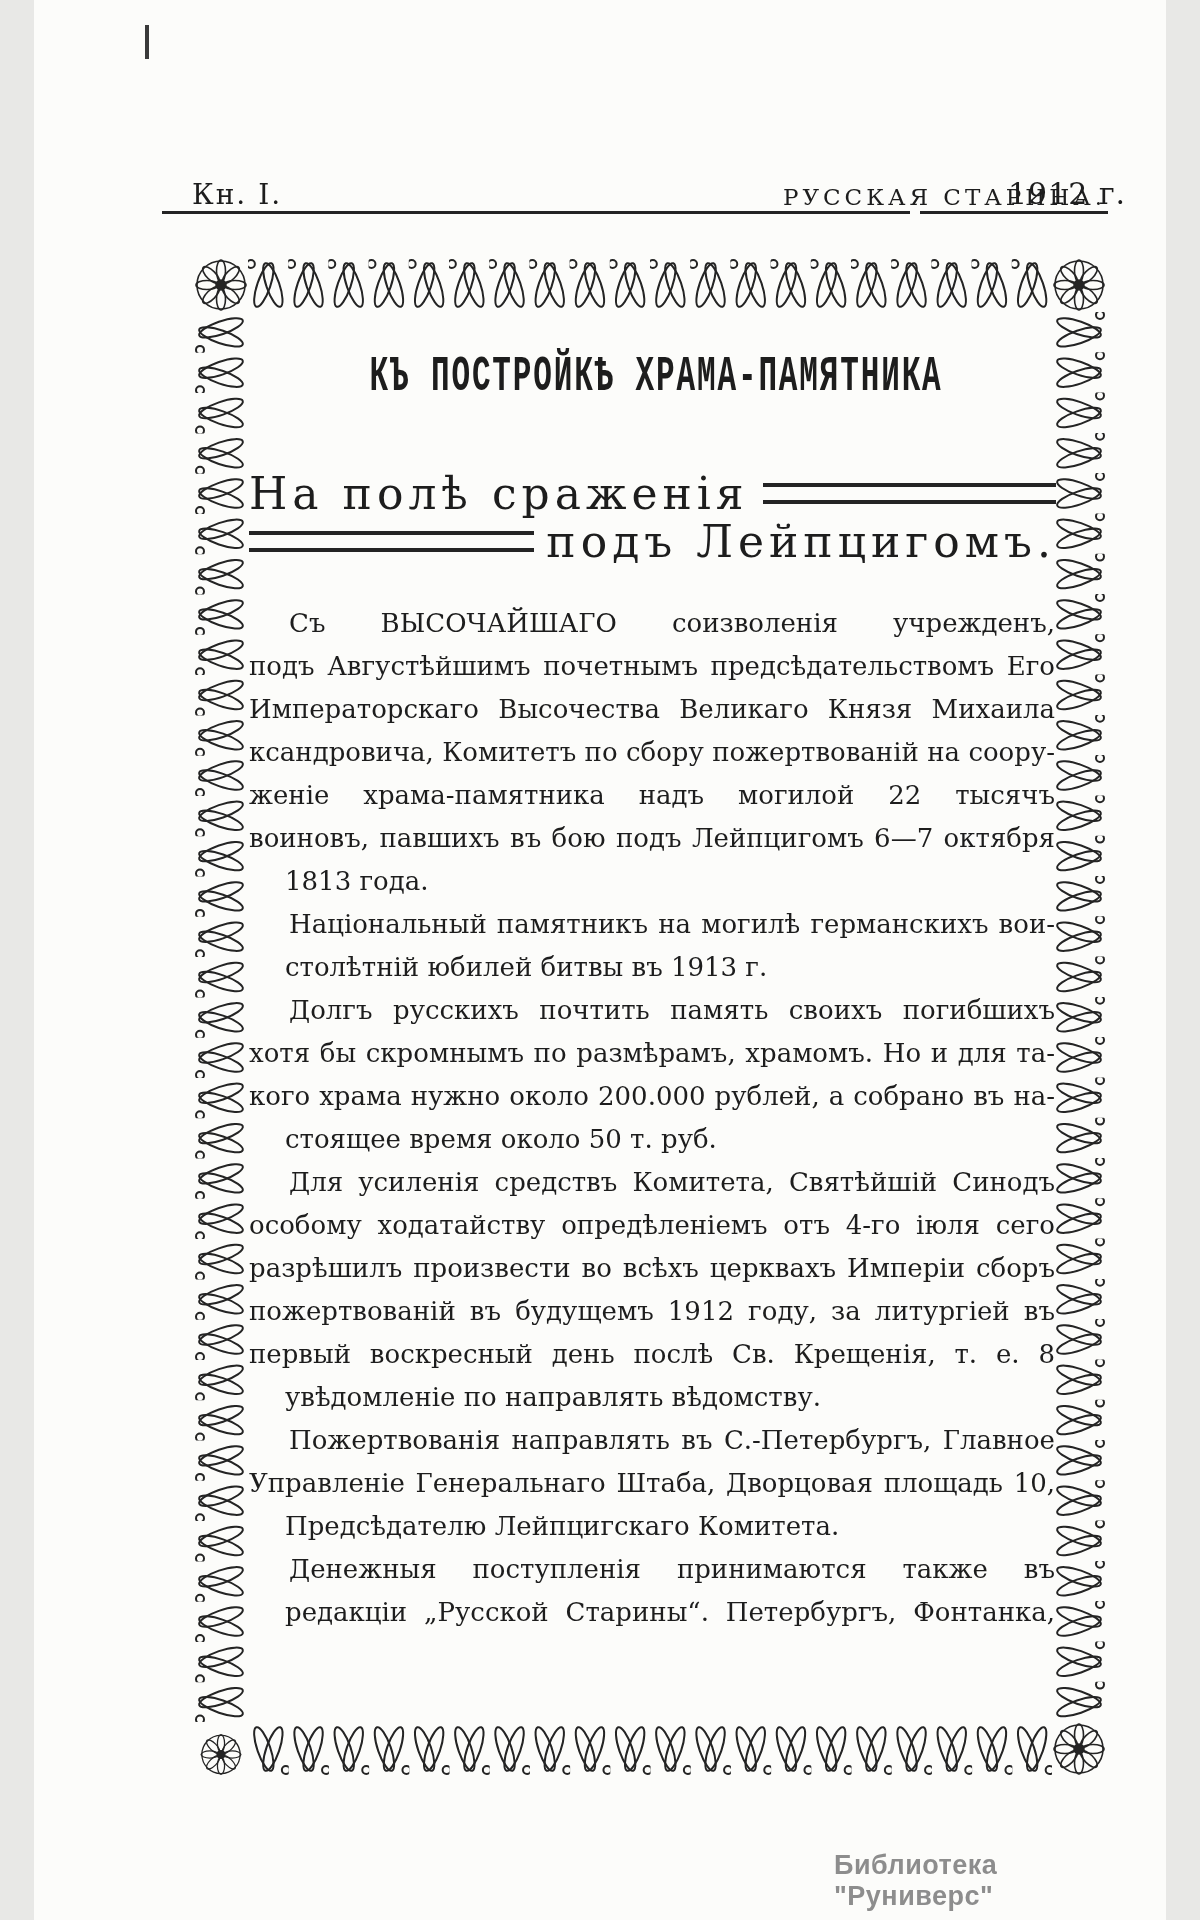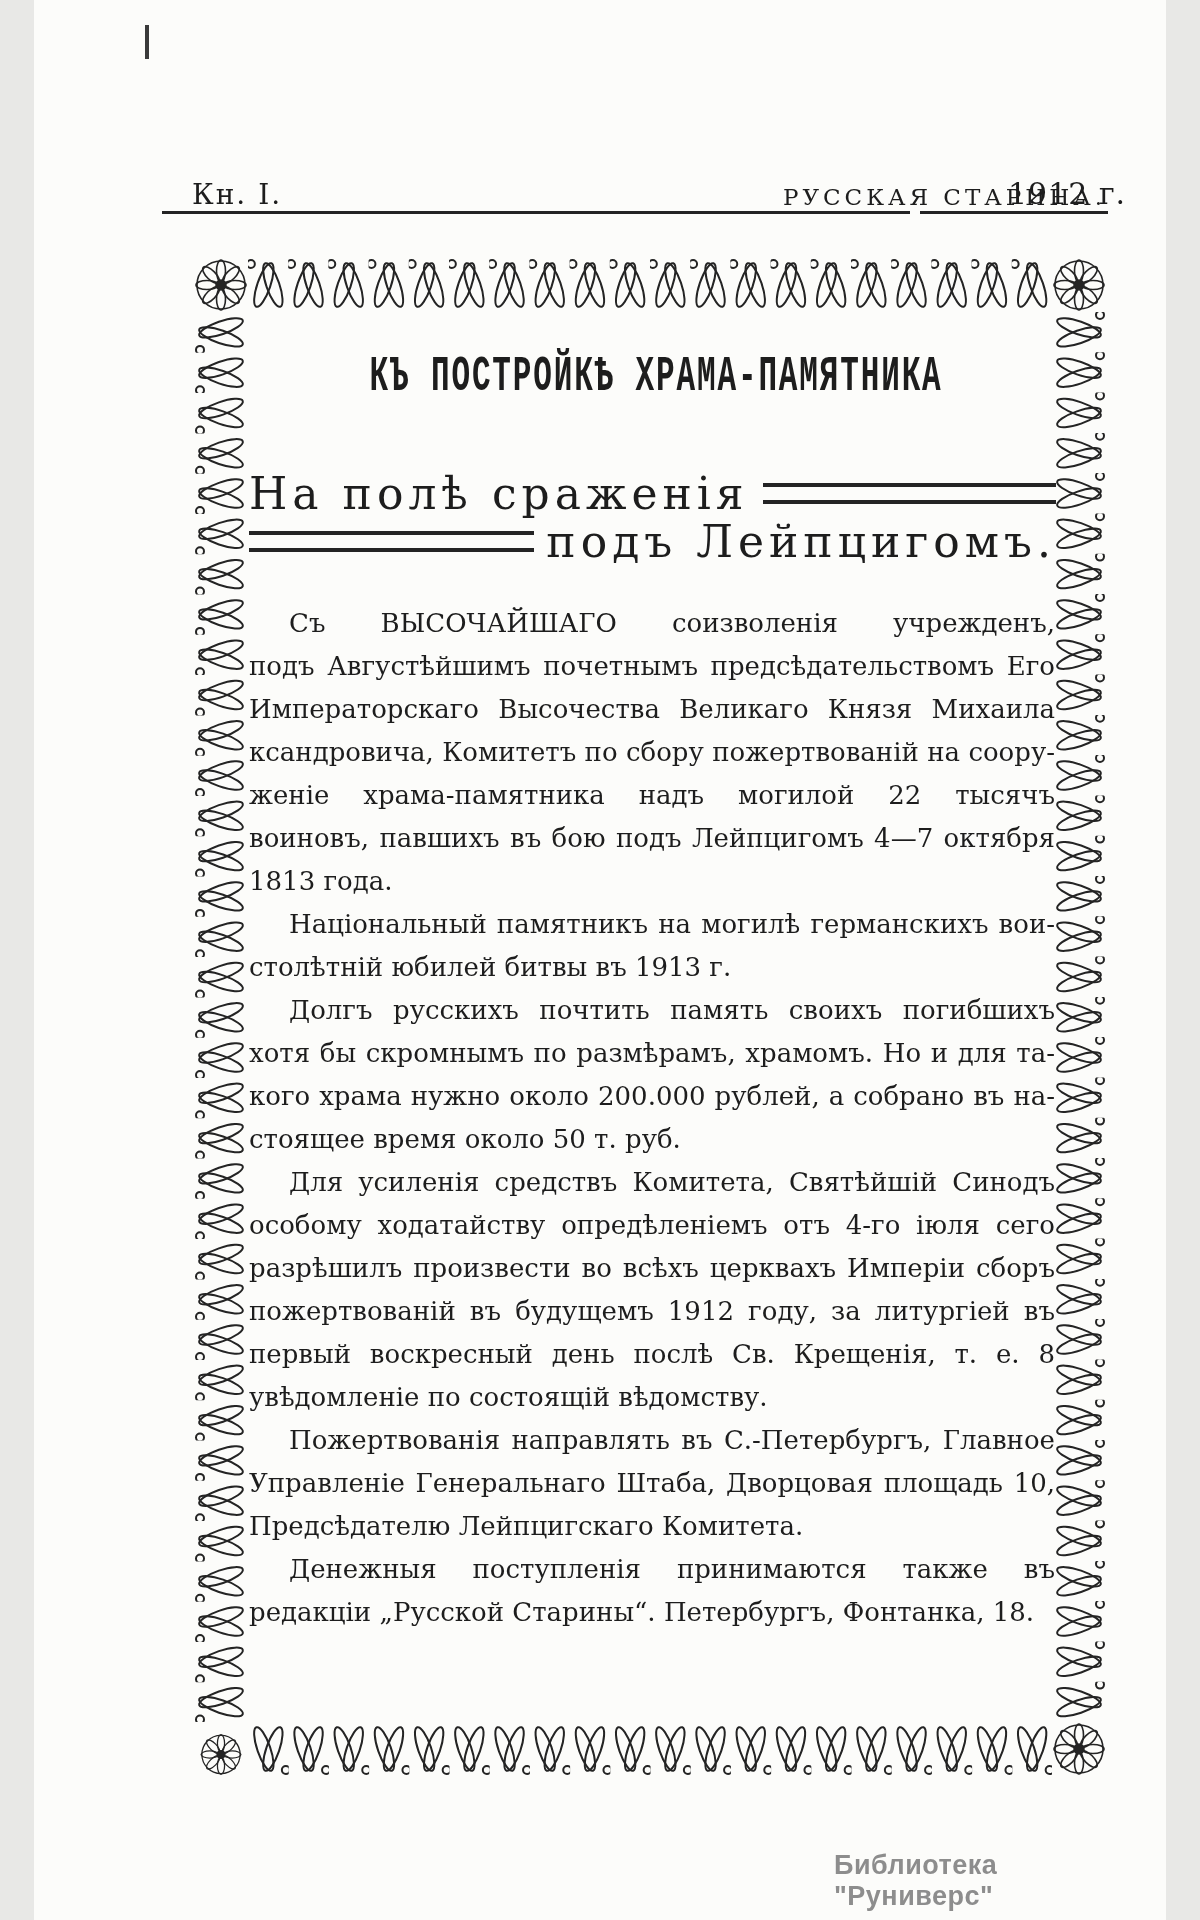--- a/index.html
+++ b/index.html
@@ -39,21 +39,21 @@
   .title-row .ttxt{font-size:44px;letter-spacing:5px;white-space:nowrap;}
   .dbl{border-top:4px solid #242424;border-bottom:4px solid #242424;height:13px;}
   .t2 .dbl{flex:1;margin-left:14px;}
   .t3 .dbl{width:372px;margin-right:12px;}
 
   
   .body-col{position:absolute;left:215px;top:602px;width:806px;
     font-size:26px;line-height:43px;}
   .bl{text-align:justify;text-align-last:justify;height:43px;overflow:hidden;white-space:normal;}
   .bl.first{text-indent:40px;}
-  .bl.end{text-align-last:left;}
+  .bl.end{text-align-last:left;margin-left:36px;}
 
   
   .watermark{position:absolute;left:800px;top:1850px;width:320px;
     font-family:"Liberation Sans", sans-serif;font-weight:bold;
     font-size:27px;color:#8d8d8d;letter-spacing:0.5px;}
 </style>
 </head>
 <body>
 
 <svg width="0" height="0" style="position:absolute" aria-hidden="true">
@@ -246,34 +246,34 @@
     <div class="dbl"></div>
     <span class="ttxt">подъ Лейпцигомъ.</span>
   </div>
 
   <div class="body-col">
       <div class="bl first">Съ ВЫСОЧАЙШАГО соизволенія учрежденъ, состоящій</div>
       <div class="bl">подъ Августѣйшимъ почетнымъ предсѣдательствомъ Его</div>
       <div class="bl">Императорскаго Высочества Великаго Князя Михаила Але-</div>
       <div class="bl">ксандровича, Комитетъ по сбору пожертвованій на соору-</div>
       <div class="bl">женіе храма-памятника надъ могилой 22 тысячъ русскихъ</div>
-      <div class="bl">воиновъ, павшихъ въ бою подъ Лейпцигомъ 4—7 октября</div>
+      <div class="bl">воиновъ, павшихъ въ бою подъ Лейпцигомъ 6—7 октября</div>
       <div class="bl end">1813 года.</div>
       <div class="bl first">Національный памятникъ на могилѣ германскихъ вои-</div>
       <div class="bl end">столѣтній юбилей битвы въ 1913 г.</div>
       <div class="bl first">Долгъ русскихъ почтить память своихъ погибшихъ</div>
       <div class="bl">хотя бы скромнымъ по размѣрамъ, храмомъ. Но и для та-</div>
       <div class="bl">кого храма нужно около 200.000 рублей, а собрано въ на-</div>
       <div class="bl end">стоящее время около 50 т. руб.</div>
       <div class="bl first">Для усиленія средствъ Комитета, Святѣйшій Синодъ по</div>
       <div class="bl">особому ходатайству опредѣленіемъ отъ 4-го іюля сего года</div>
       <div class="bl">разрѣшилъ произвести во всѣхъ церквахъ Имперіи сборъ</div>
       <div class="bl">пожертвованій въ будущемъ 1912 году, за литургіей въ</div>
       <div class="bl">первый воскресный день послѣ Св. Крещенія, т. е. 8 января.</div>
-      <div class="bl end">увѣдомленіе по состоящій вѣдомству.</div>
+      <div class="bl end">увѣдомленіе по направлять вѣдомству.</div>
       <div class="bl first">Пожертвованія направлять въ С.-Петербургъ, Главное</div>
       <div class="bl">Управленіе Генеральнаго Штаба, Дворцовая площадь 10,</div>
       <div class="bl end">Предсѣдателю Лейпцигскаго Комитета.</div>
       <div class="bl first">Денежныя поступленія принимаются также въ конторѣ</div>
       <div class="bl end">редакціи „Русской Старины“. Петербургъ, Фонтанка, 18.</div>
     </div>
 
   <div class="watermark">Библиотека "Руниверс"</div>
 </div>
 

